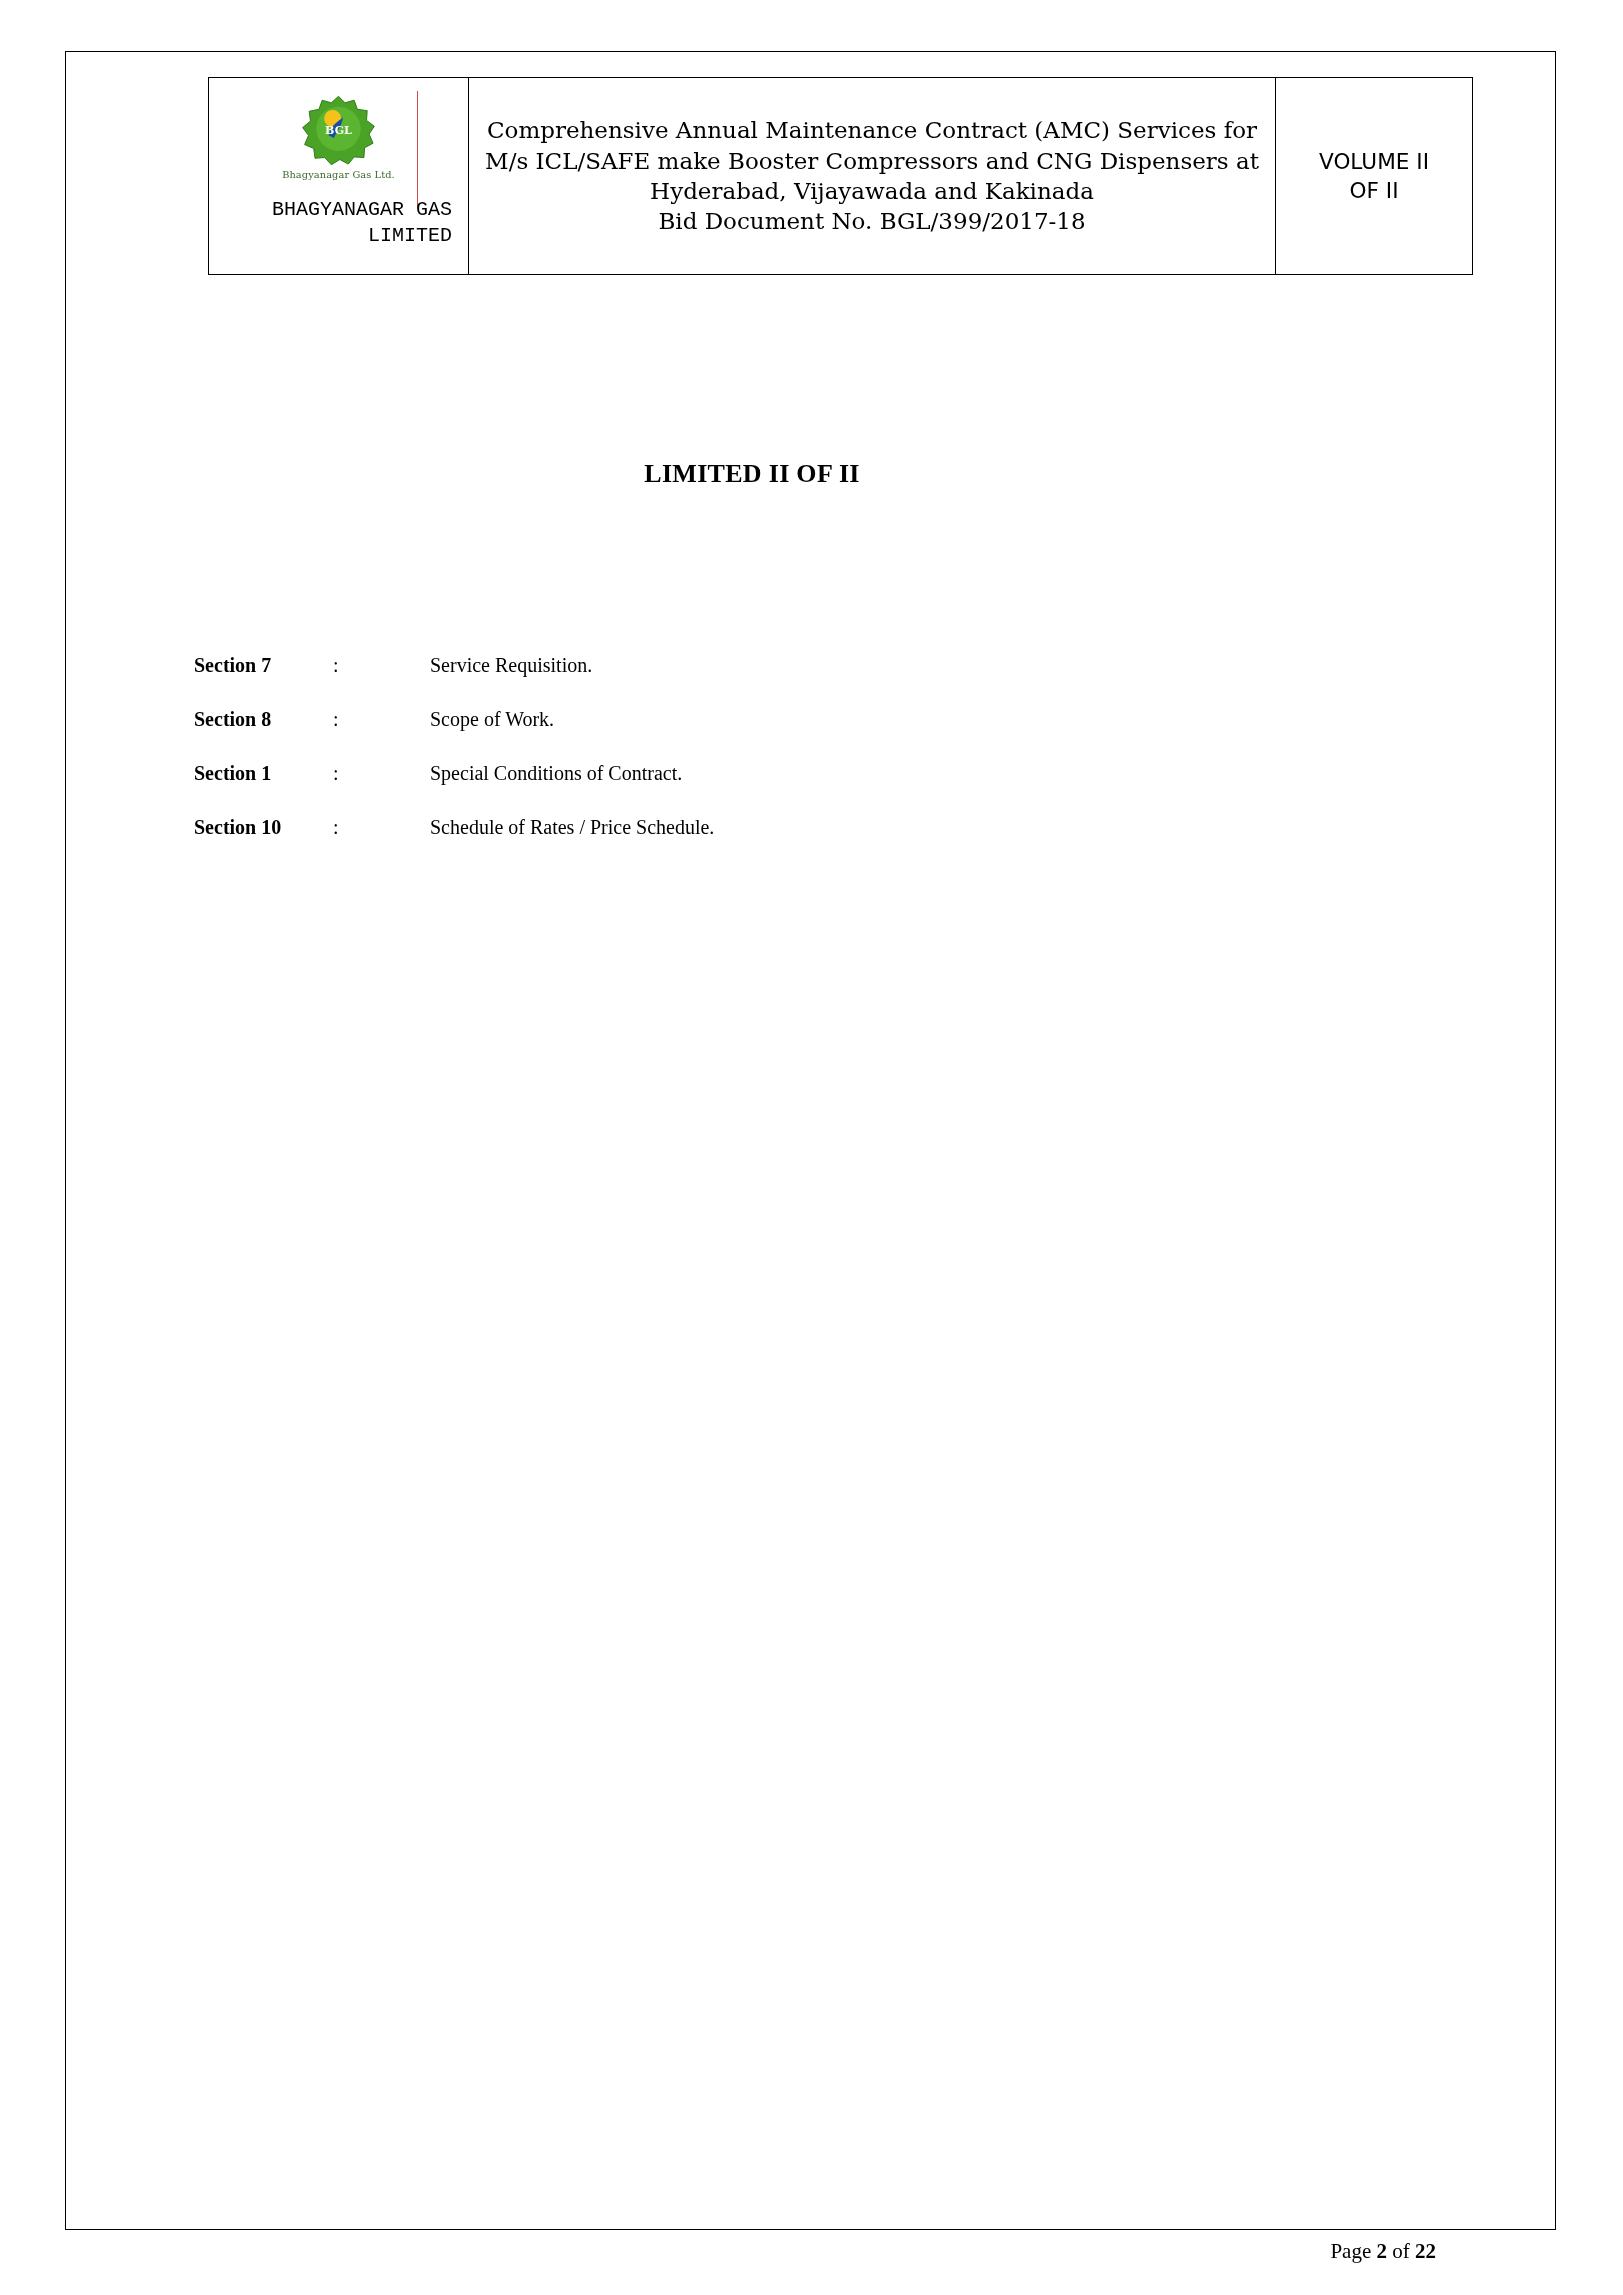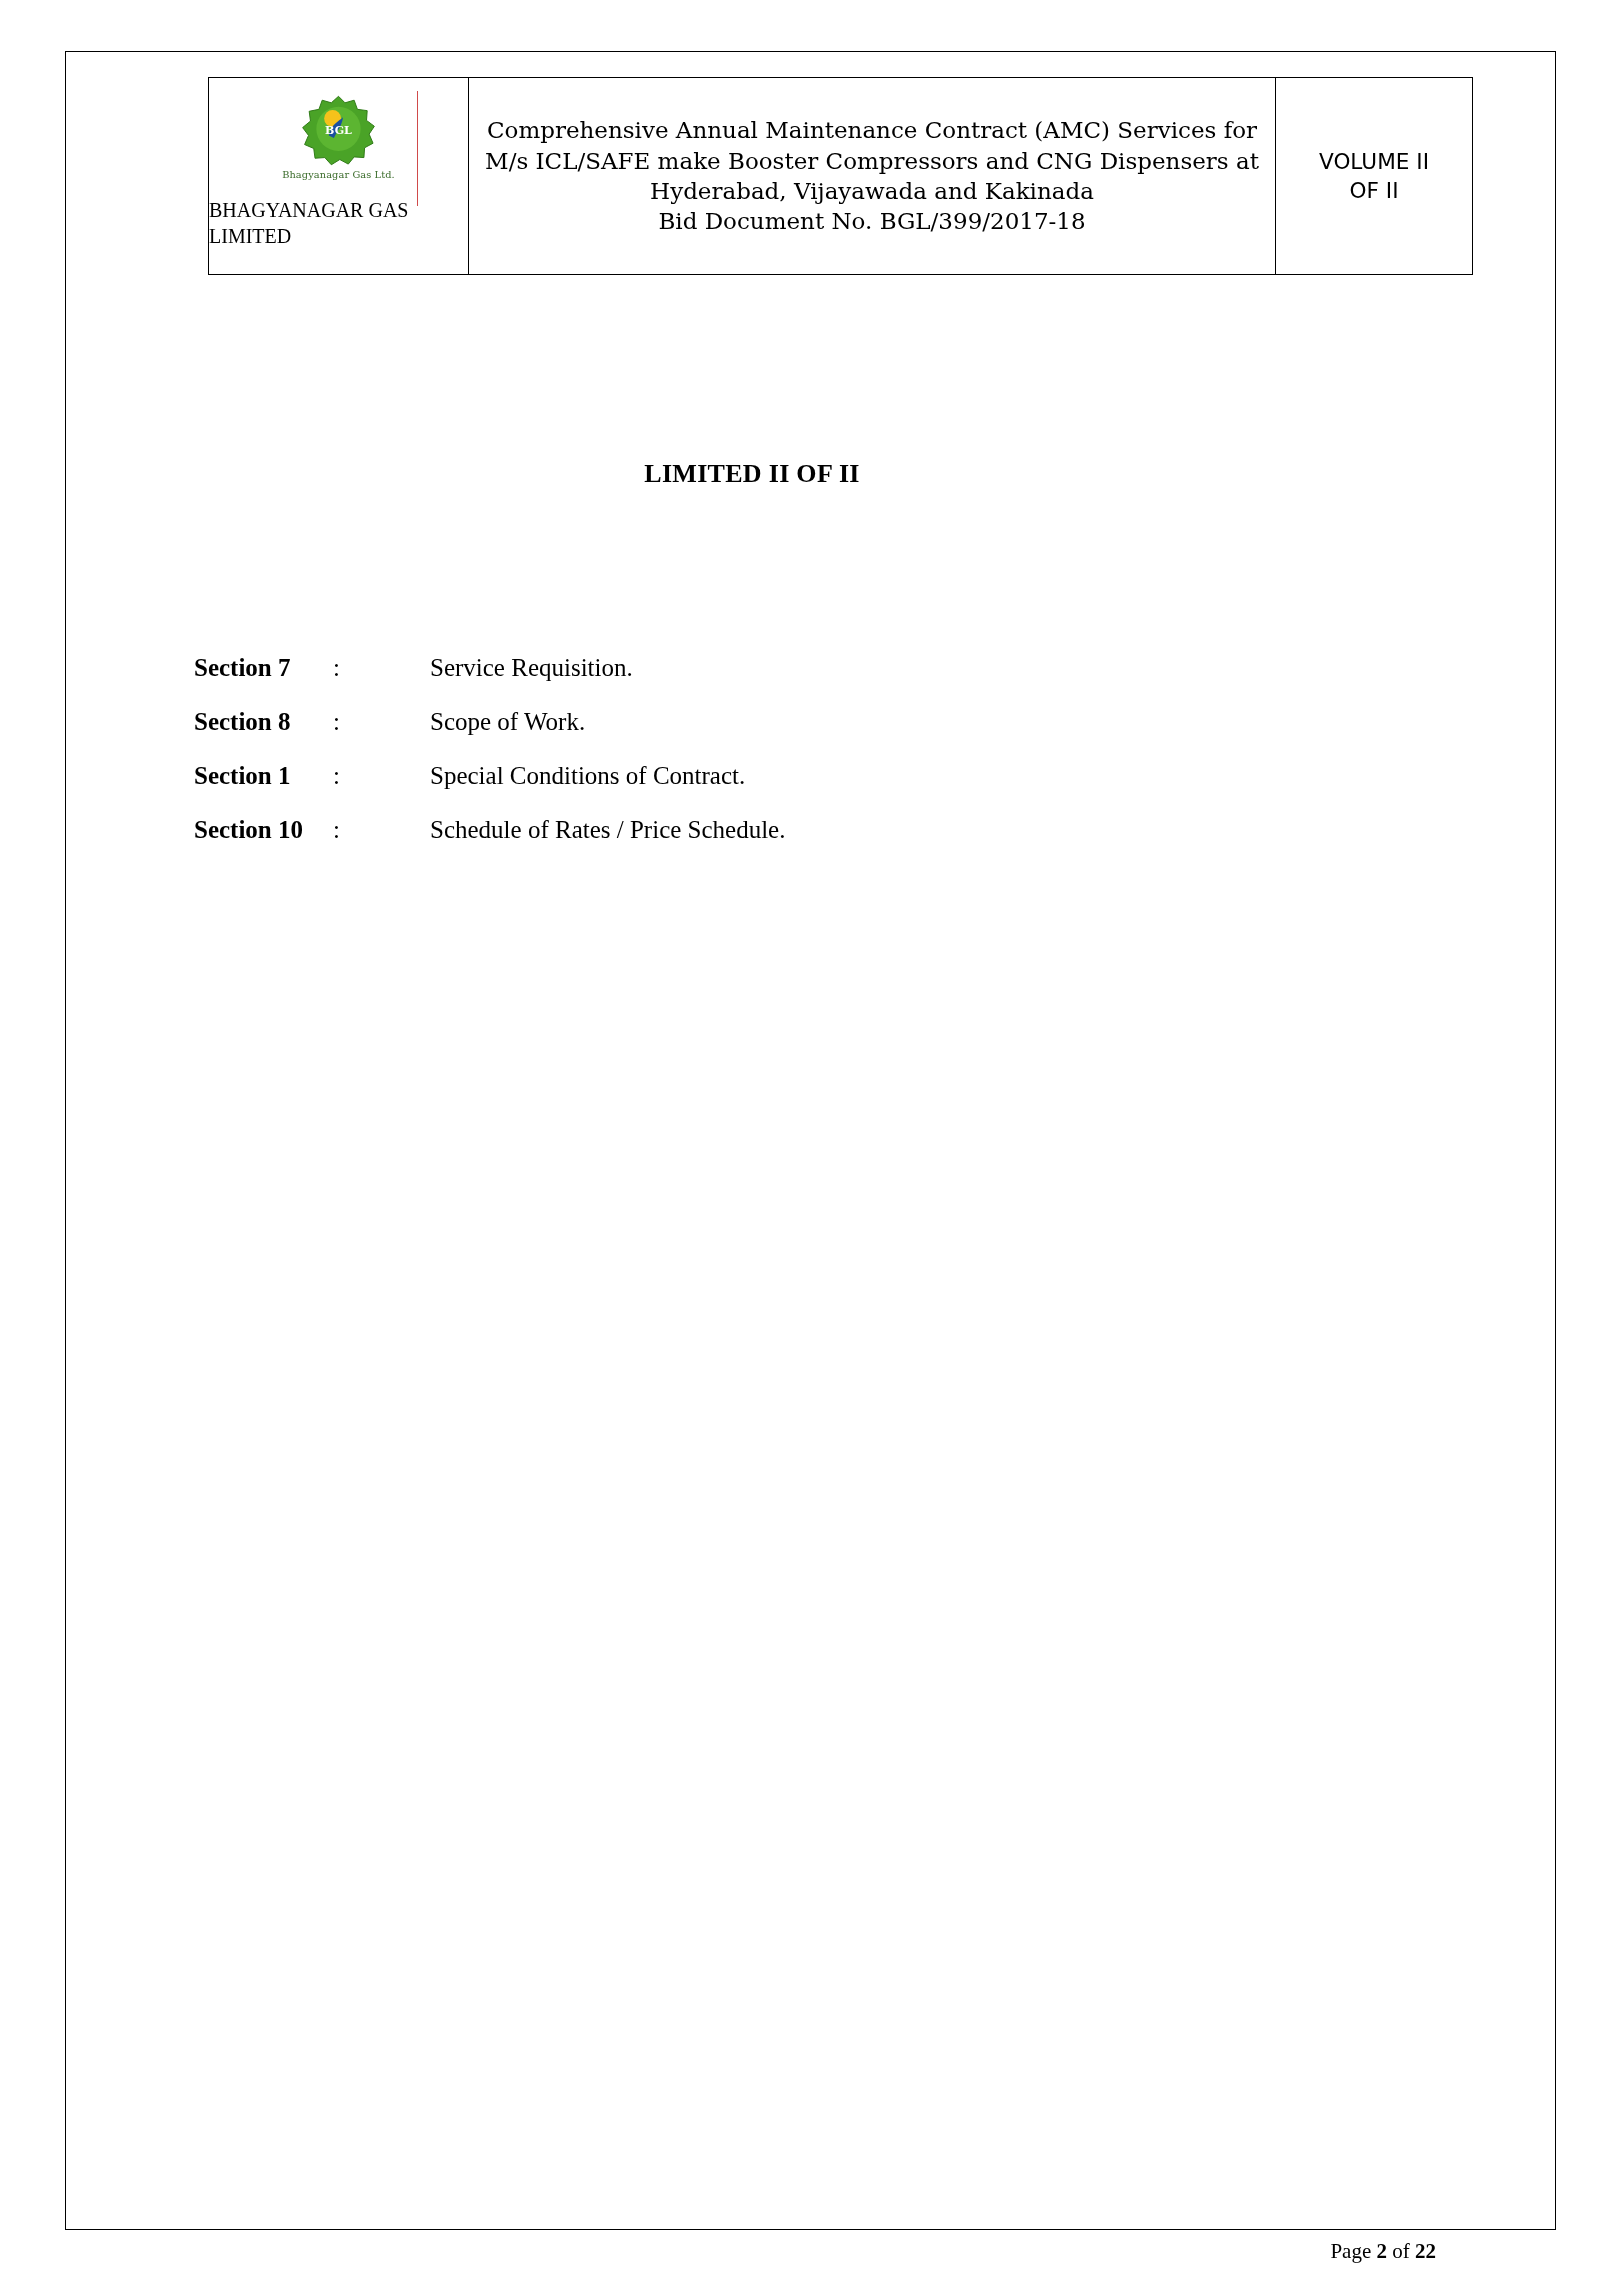--- a/index.html
+++ b/index.html
@@ -103,22 +103,22 @@
     top: 13px;
     width: 1.3px;
     height: 115px;
     background: #d04a4a;
   }
   .logo-name {
     position: absolute;
     left: 0;
     right: 16px;
     top: 119px;
-    text-align: left;
-    font-family: Liberation Serif, serif;
+    text-align: right;
+    font-family: Liberation Mono, monospace;
     font-size: 20px;
     line-height: 1.3;
   }
 
   
   .contents-heading {
     position: absolute;
     left: 0;
     right: 0;
     top: 385px;
@@ -147,21 +147,21 @@
   .section-list {
     position: absolute;
     left: 194px;
     top: 654px;
     width: 1112px;
   }
   .section-row {
     display: flex;
     align-items: baseline;
     height: 54px;
-    font-size: 25px;
+    font-size: 20px;
   }
   .sec-label {
     width: 139px;
     font-weight: bold;
     font-family: "Liberation Serif", serif;
   }
   .sec-colon {
     width: 97px;
     font-family: "Liberation Serif", serif;
   }

